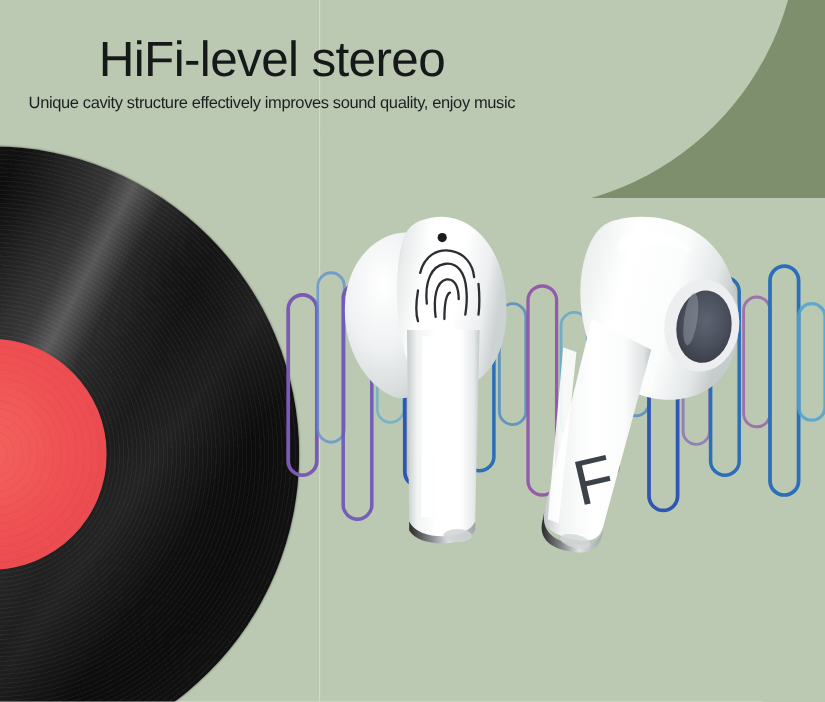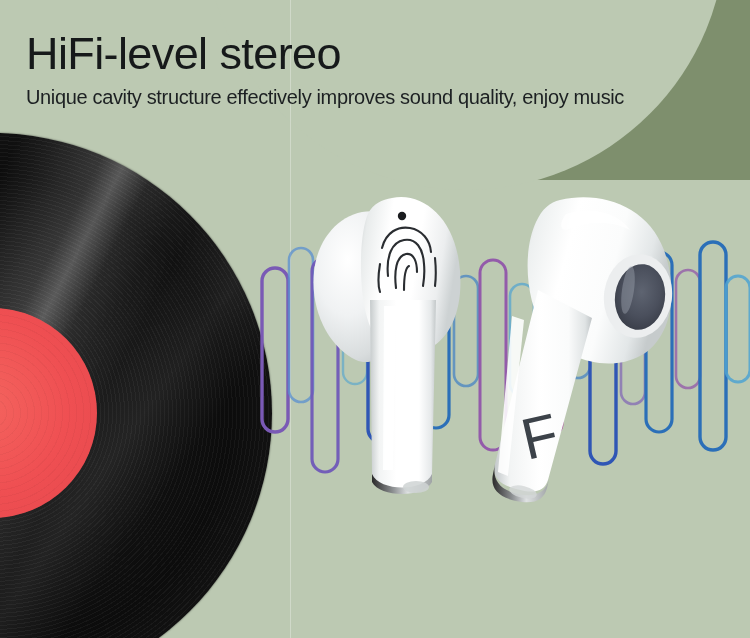--- a/index.html
+++ b/index.html
@@ -55,24 +55,25 @@
     z-index: 30;
   }
   .headline {
     font-size: 45px;
     line-height: 1.05;
     font-weight: 400;
     color: #16191a;
     letter-spacing: -0.6px;
     white-space: nowrap;
     font-stretch: condensed;
+    text-align: center;
   }
   .subhead {
     margin-top: 8px;
-    font-size: 20px;
+    font-size: 15px;
     line-height: 1.2;
     font-weight: 400;
     color: #1c2022;
     letter-spacing: -0.35px;
     white-space: nowrap;
   }
 
   
   .vinyl {
     position: absolute;

